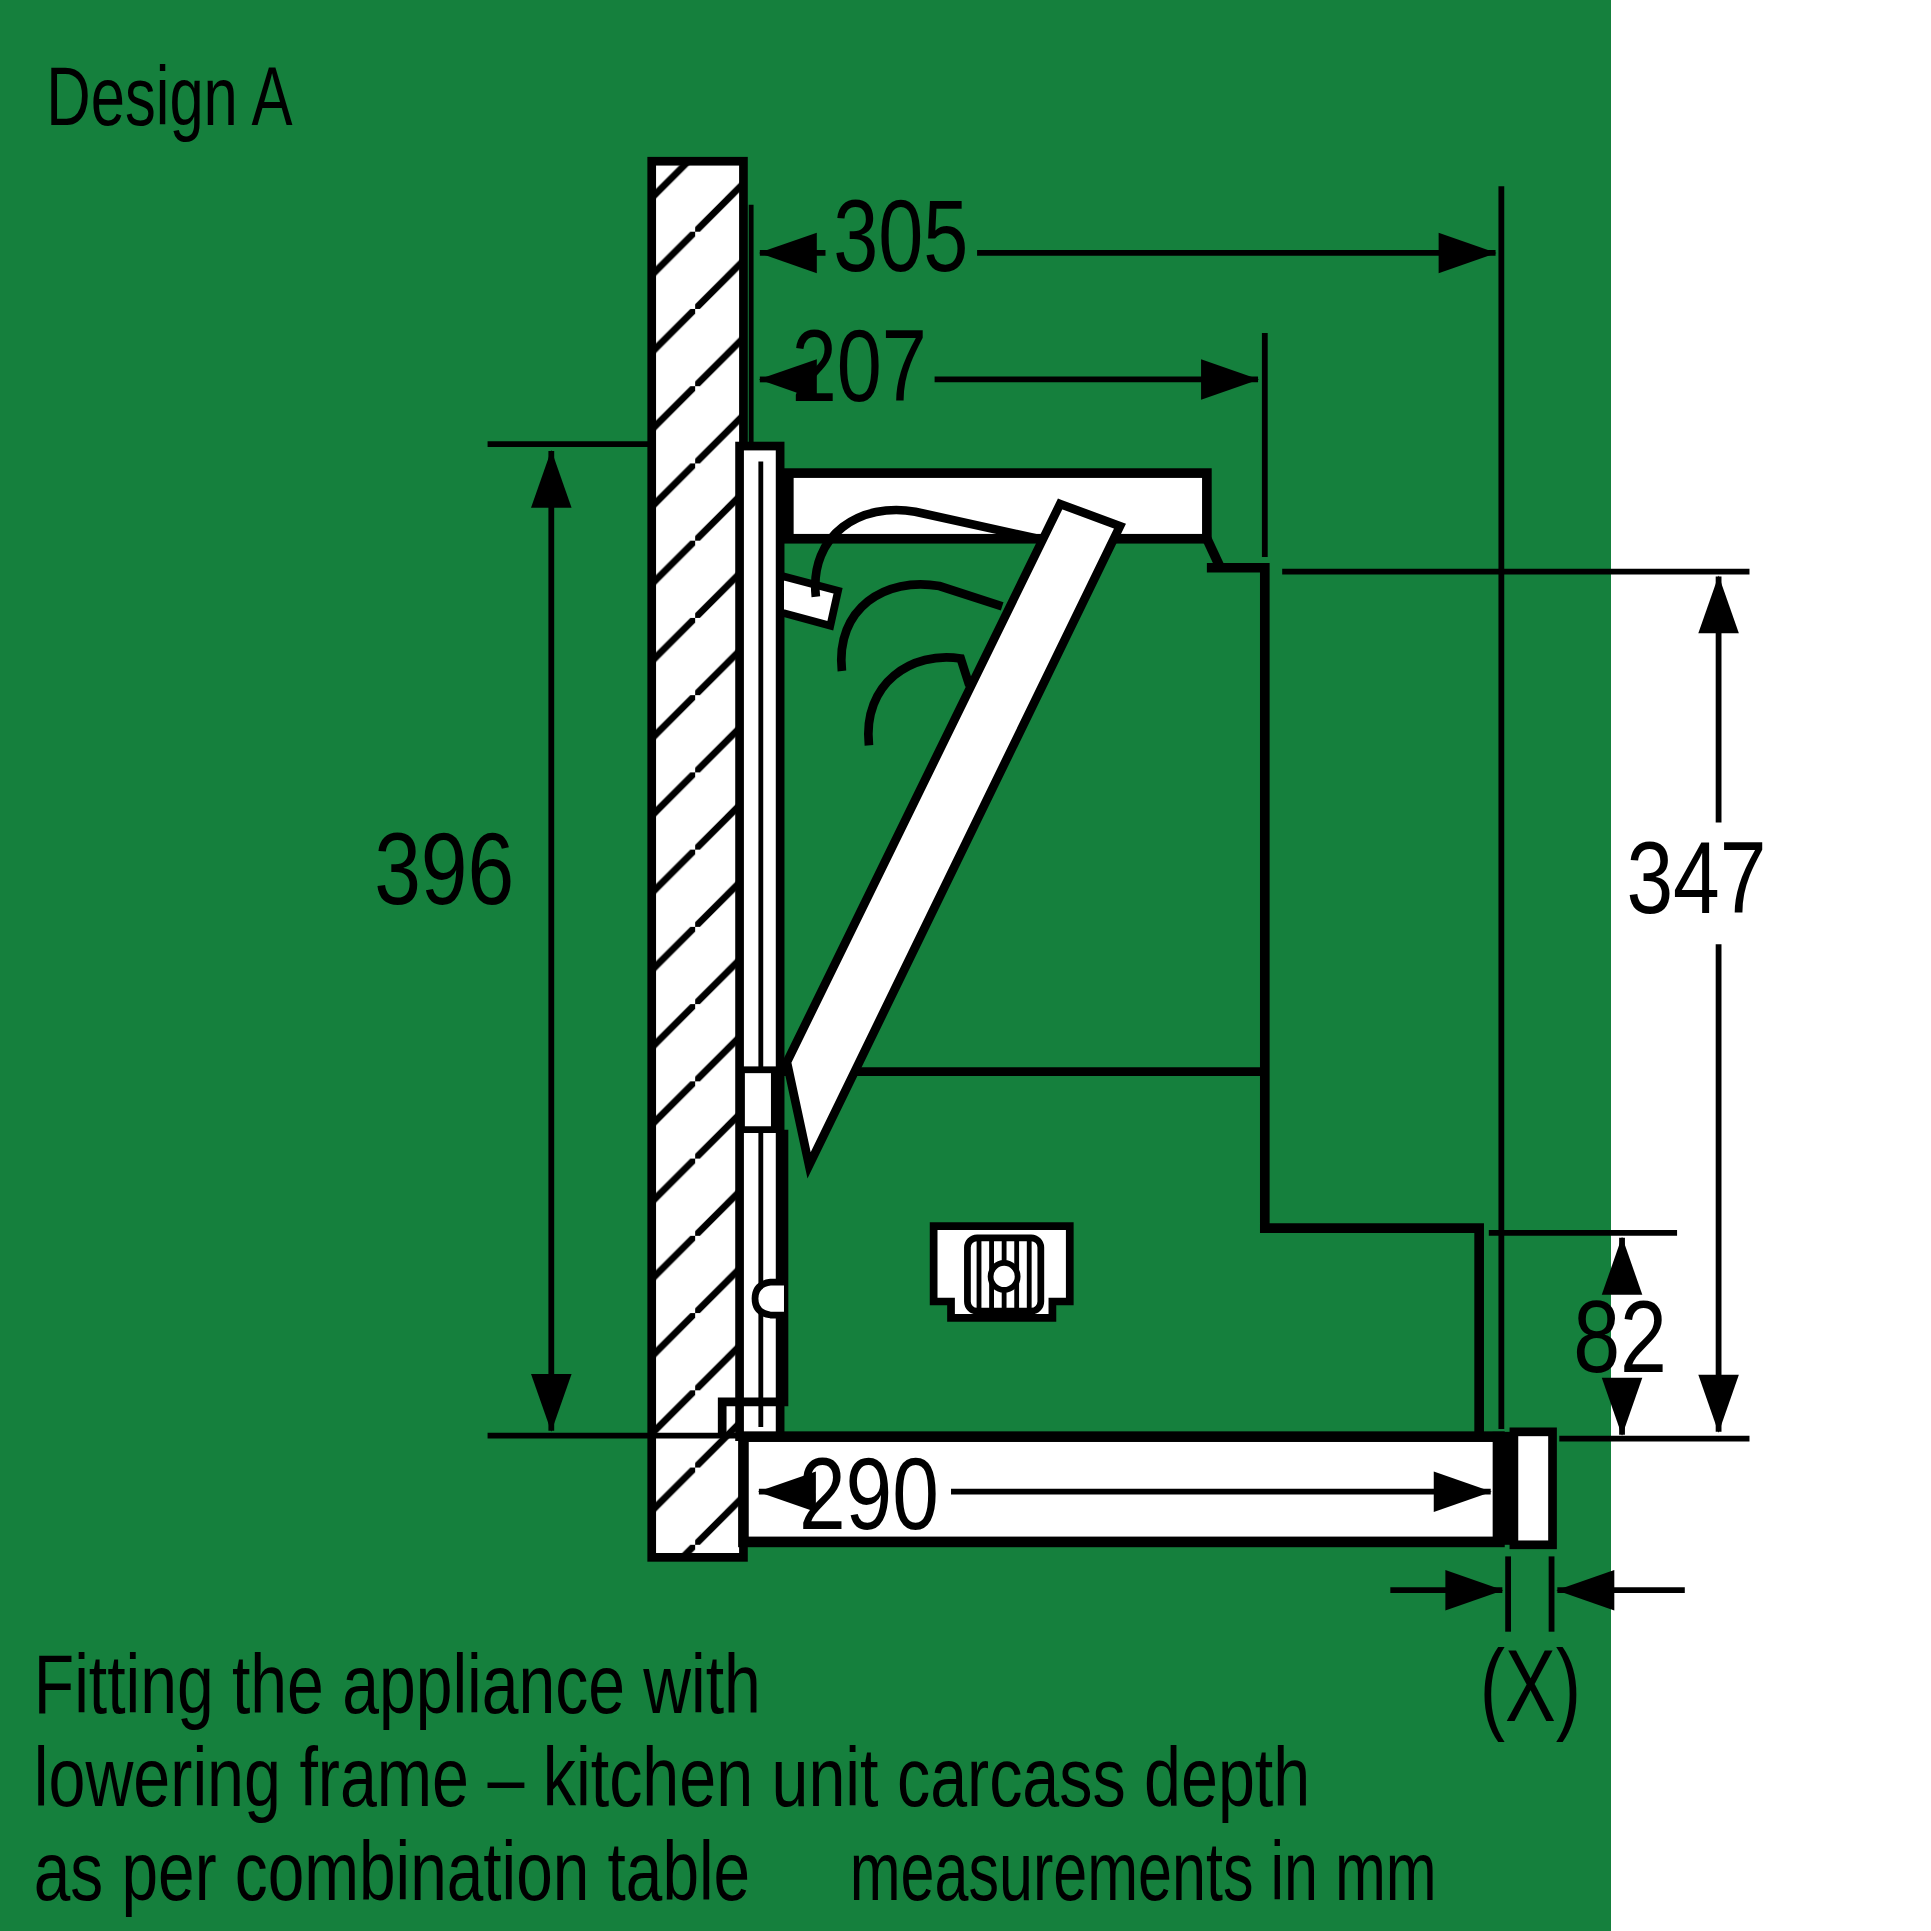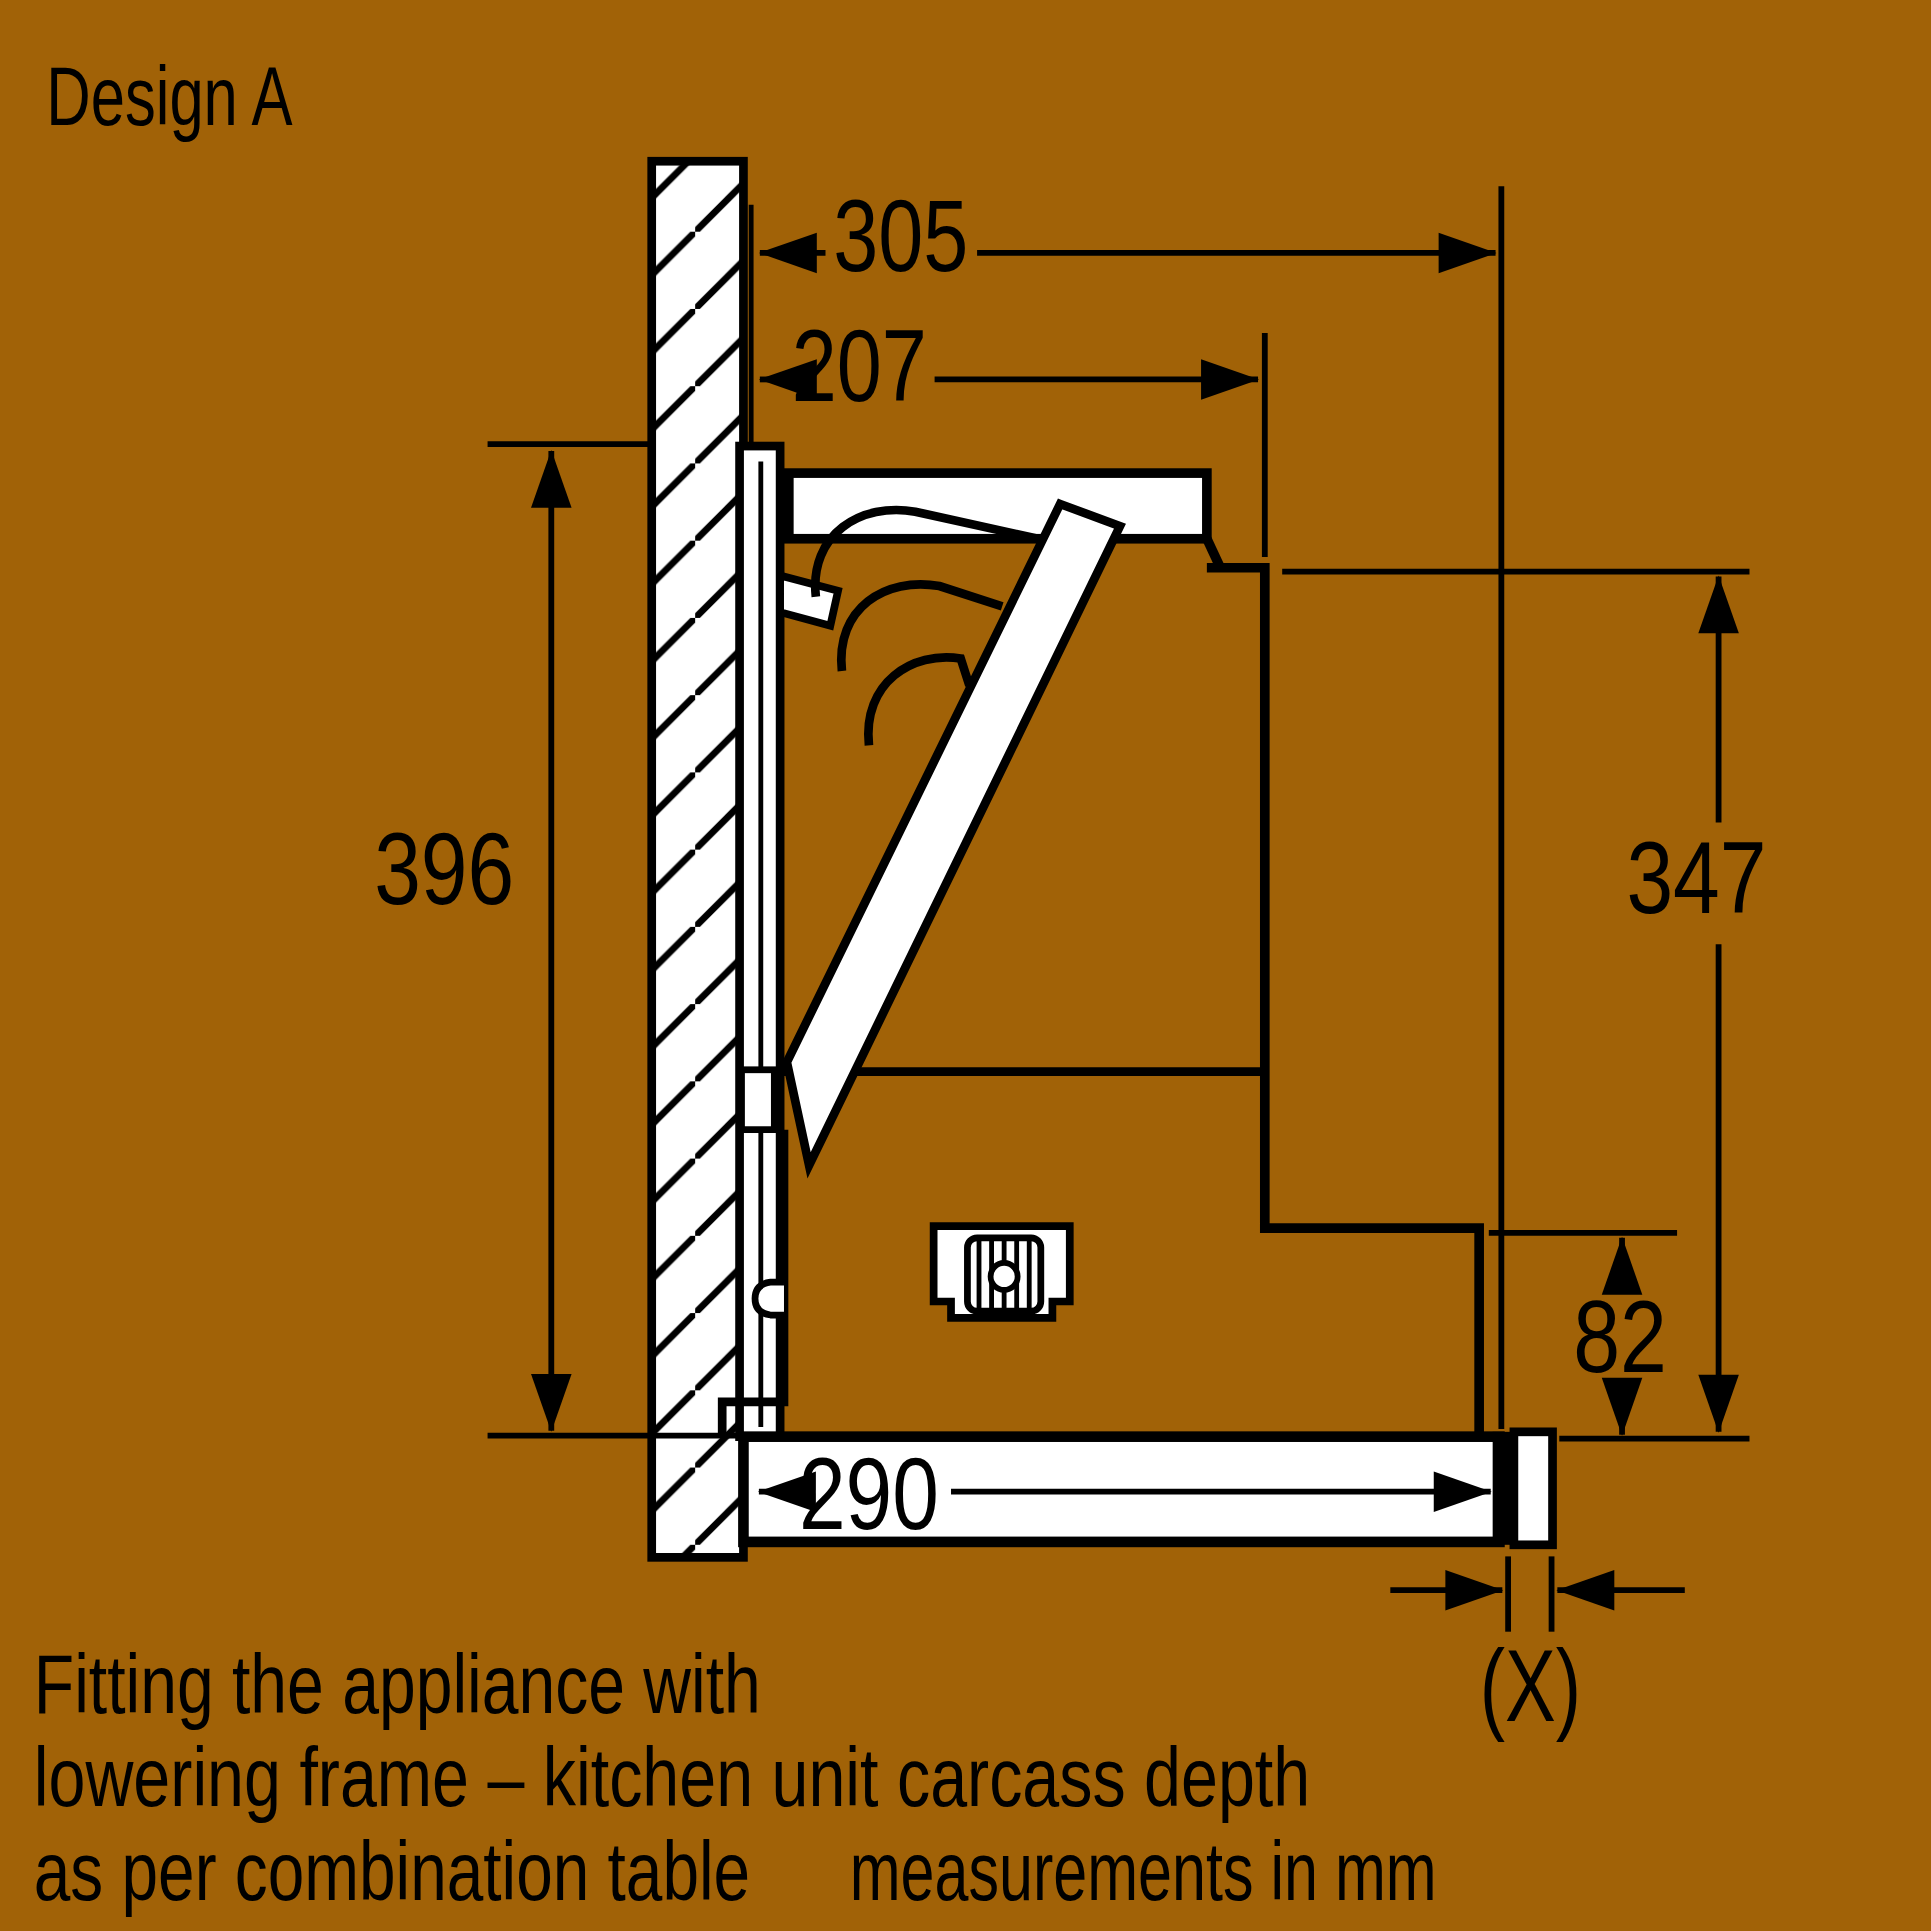--- a/index.html
+++ b/index.html
@@ -1,16 +1,16 @@
 <!DOCTYPE html>
 <html><head>
 <meta charset="utf-8">
 <style>
   html,body{margin:0;padding:0;background:#fff;}
-  .stage{position:relative;width:1931px;height:1931px;background:#a16207;
+  .stage{position:relative;width:1611px;height:1931px;background:#15803d;
          font-family:"Liberation Sans", sans-serif;}
   svg{position:absolute;left:0;top:0;}
   .ink{stroke:#000;fill:none;stroke-linecap:butt;stroke-linejoin:miter;}
   .fillw{fill:#fff;}
   .s5{stroke-width:5;} .s6{stroke-width:6;} .s7{stroke-width:7;}
   .s8{stroke-width:8;} .s9{stroke-width:9;} .s10{stroke-width:10;} .s11{stroke-width:11;}
   .dim{stroke:#000;stroke-width:6;fill:none;}
   .lbl{fill:#000;stroke:none;font-family:"Liberation Sans", sans-serif;
        font-size:105px;text-anchor:middle;}
   .cap{fill:#000;stroke:none;font-family:"Liberation Sans", sans-serif;

